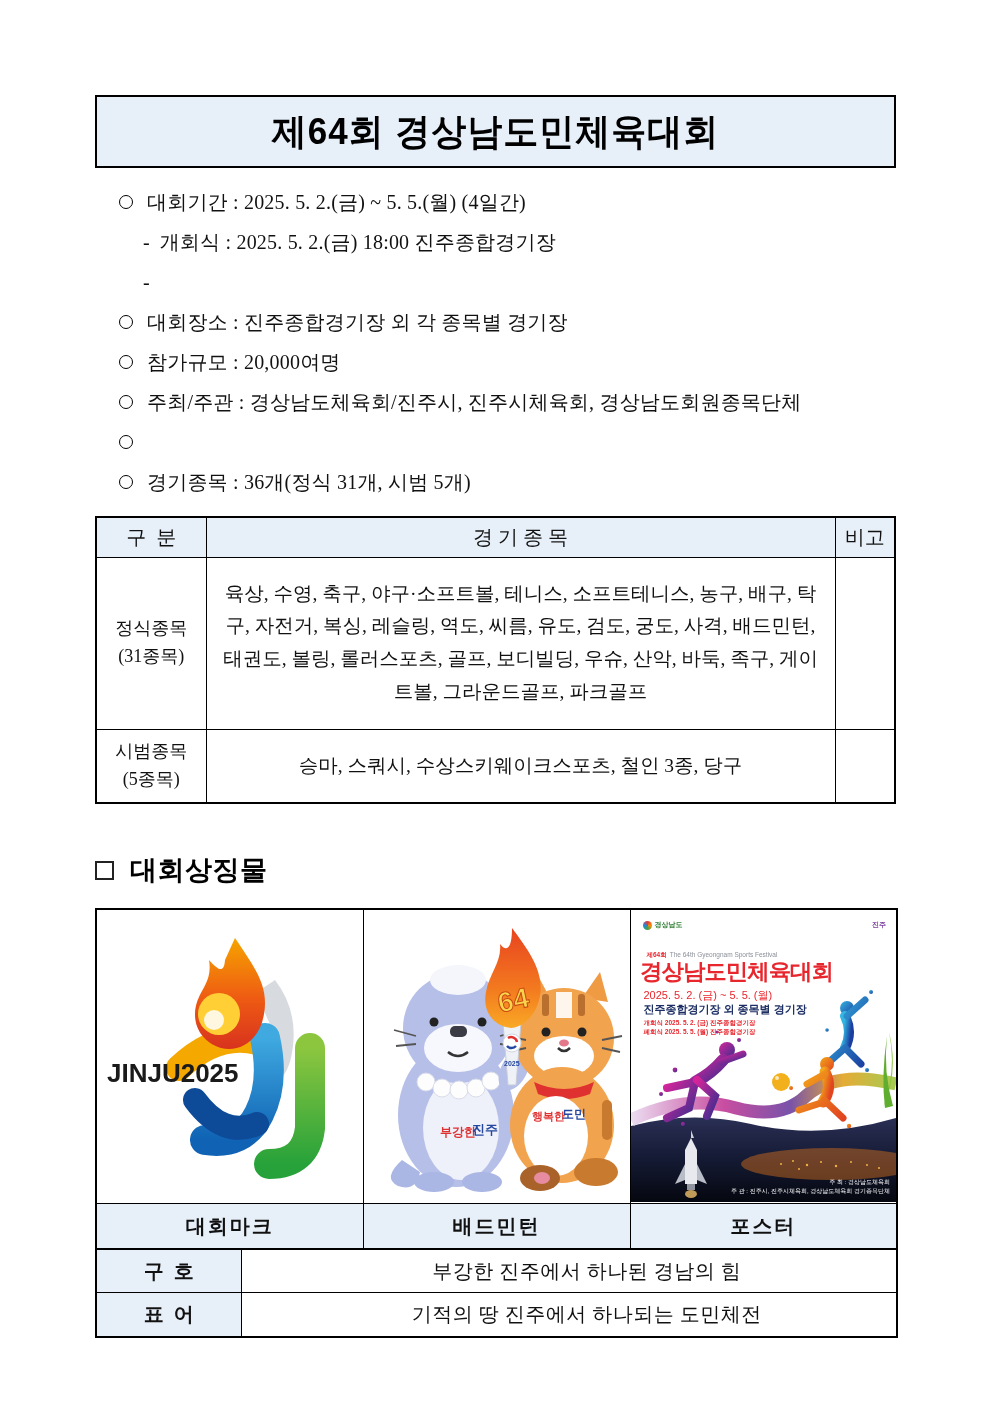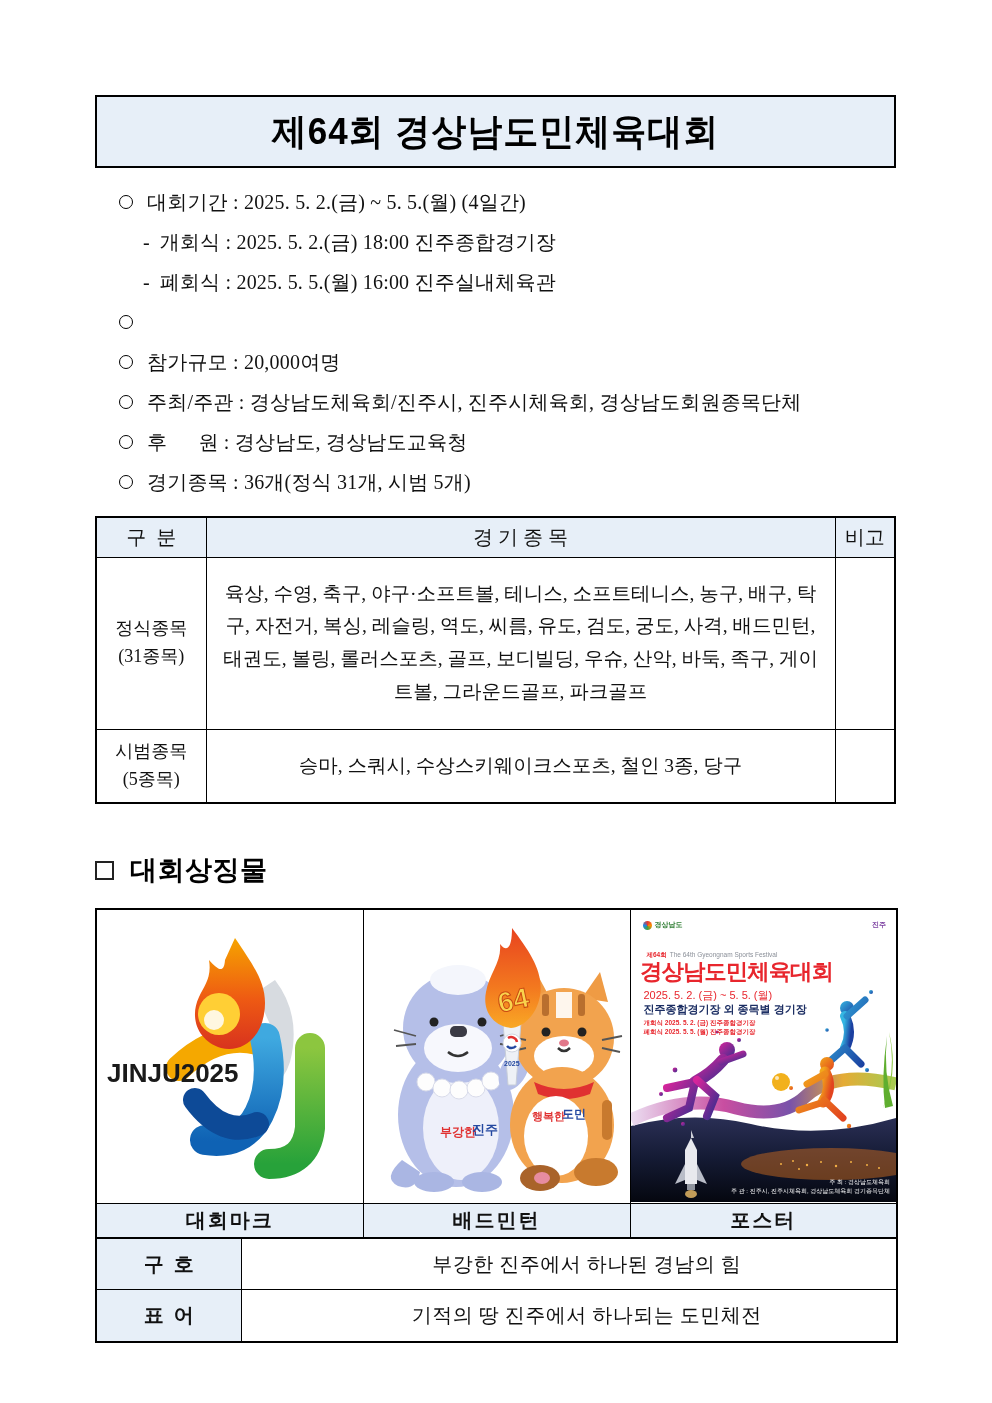--- a/index.html
+++ b/index.html
@@ -46,23 +46,23 @@
   th, td{ padding:0; text-align:center; vertical-align:middle; font-size:20px; }
   .sports{ margin-top:14px; }
   .sports th{ height:40px; background:#e7eff8; font-weight:400; white-space:pre; }
   .sports .cat{ white-space:pre-line; line-height:1.55; font-size:18px; }
   .sports .ev{ padding:20px 16px; line-height:1.68; font-size:19.5px; }
   .r1 td{ height:133px; }
   .r2 td{ height:64px; }
 
   .symbols{ margin-top:20px; }
   .symbols td.img-cell{ height:290px; background:#fff; overflow:hidden; }
-  .symbols td.lab{ height:34px; background:#e7eff8; font-weight:700; letter-spacing:2px;margin-top:8px; }
+  .symbols td.lab{ height:45px; background:#e7eff8; font-weight:700; letter-spacing:2px;margin-top:8px; }
   .sm{ margin-top:-2px; }
-  .sm td{ height:52px; }
+  .sm td{ height:44px; }
   .sm td.key{ background:#e7eff8; font-weight:700; white-space:pre; }
   .sm td.val{ letter-spacing:0.5px;padding-left:36px; }
 
   
   .poster{ position:relative; width:100%; height:290px; background:#fff; overflow:hidden;
            font-family:"Liberation Sans","DejaVu Sans",sans-serif; }
   .poster .bg{ position:absolute; inset:0; }
   .p-abs{ position:absolute; line-height:1.1; }
   .p-orgL{ top:9px; left:12px; font-size:7px; color:#2e7d32; font-weight:700; display:flex; align-items:center; gap:3px;}
   .p-orgR{ top:9px; right:10px; font-size:7px; color:#7b3fa0; font-weight:700;}
@@ -91,36 +91,35 @@
     <div class="ov-line">
       <span class="circ"></span>
       <span class="ov-text">대회기간 : 2025. 5. 2.(금) ~ 5. 5.(월) (4일간)</span>
     </div>
     <div class="ov-line sub">
       <span class="dash">-</span>
       <span class="ov-text">개회식 : 2025. 5. 2.(금) 18:00 진주종합경기장</span>
     </div>
     <div class="ov-line sub">
       <span class="dash">-</span>
-      <span class="ov-text">폐회식 : 2025. 5. 5.(월) 16:00 진주실내체육관</span>
-    </div>
-    <div class="ov-line">
-      <span class="circ"></span>
+    </div>
+    <div class="ov-line">
+      <span class="circ"></span>
+      <span class="ov-text">대회장소 : 진주종합경기장 외 각 종목별 경기장</span>
     </div>
     <div class="ov-line">
       <span class="circ"></span>
       <span class="ov-text">참가규모 : 20,000여명</span>
     </div>
     <div class="ov-line">
       <span class="circ"></span>
       <span class="ov-text">주최/주관 : 경상남도체육회/진주시, 진주시체육회, 경상남도회원종목단체</span>
     </div>
     <div class="ov-line">
       <span class="circ"></span>
-      <span class="ov-text">후      원 : 경상남도, 경상남도교육청</span>
     </div>
     <div class="ov-line">
       <span class="circ"></span>
       <span class="ov-text">경기종목 : 36개(정식 31개, 시범 5개)</span>
     </div>
   </div>
 
   <table class="sports">
     <colgroup>
         <col style="width:110px">

